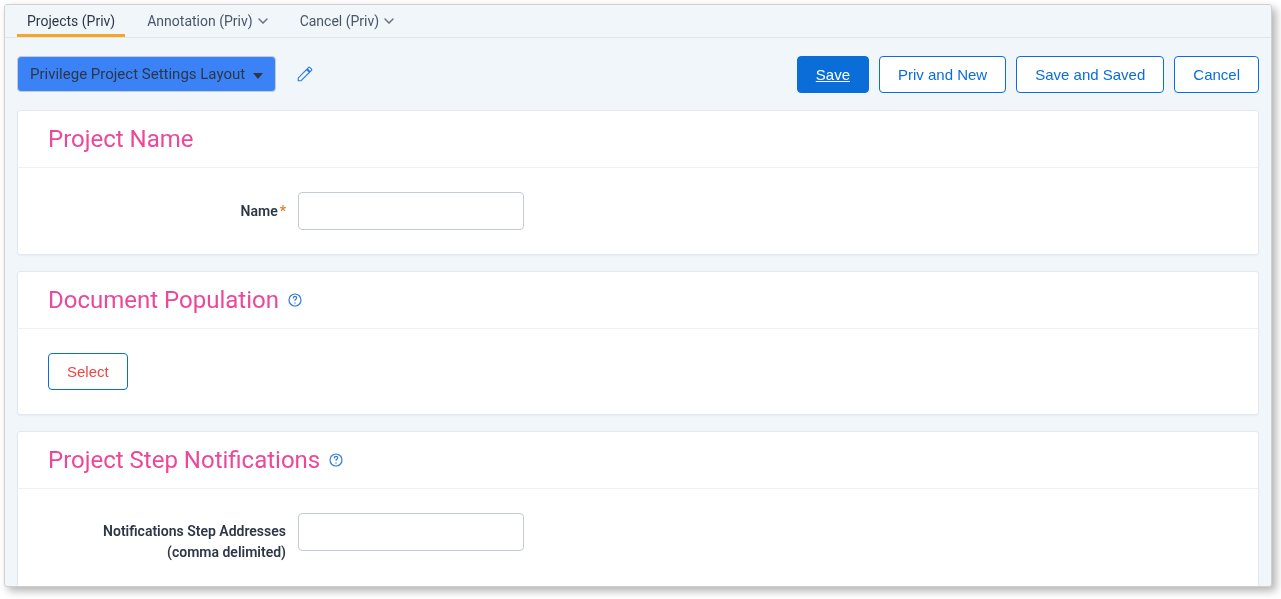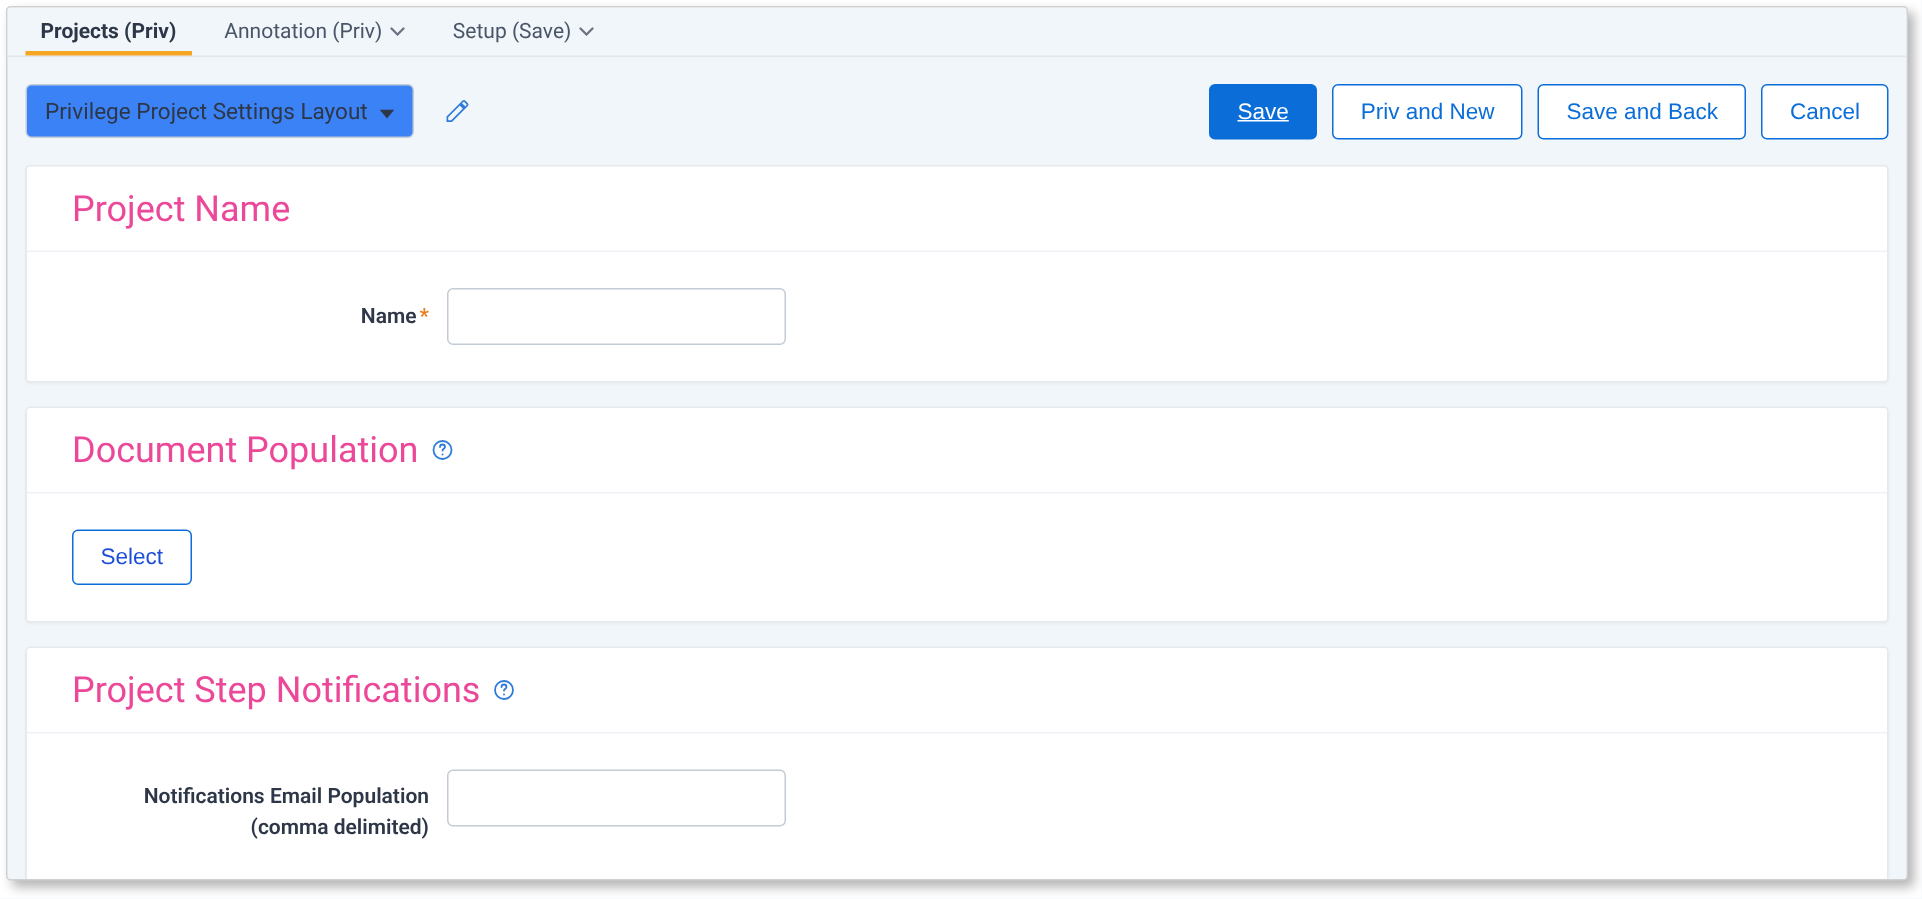--- a/index.html
+++ b/index.html
@@ -37,21 +37,21 @@
       align-items: center;
       padding: 0 10px;
       height: 100%;
       font-size: 14px;
       color: #4a5568;
       cursor: pointer;
       margin-right: 12px;
     }
     .tab.active {
       color: #2d3748;
-      font-weight: 700;
+      font-weight: 400;
       border-bottom: 3px solid #f5a623;
       padding-top: 3px;
     }
     .tab .chevron {
       margin-left: 5px;
       display: inline-flex;
     }
     .toolbar {
       display: flex;
       align-items: center;
@@ -152,21 +152,21 @@
     .text-input {
       width: 226px;
       height: 38px;
       border: 1px solid #c3ccd6;
       border-radius: 4px;
       padding: 0 10px;
       font-size: 14px;
     }
     .select-btn {
       background: #fff;
-      color: #1d4ed8;
+      color: #ef4444;
       border: 1px solid #0a6dd8;
       border-radius: 4px;
       padding: 9px 18px;
       font-size: 15px;
       cursor: pointer;
     }
   </style>
 </head>
 <body>
 
@@ -178,21 +178,21 @@
     </div>
     <div class="tab">
       <span>Annotation (Priv)</span>
       <span class="chevron">
         <svg width="10" height="6" viewBox="0 0 10 6">
             <path d="M1 1 L5 5 L9 1" stroke="#6b7280" stroke-width="1.5" fill="none" stroke-linecap="round"></path>
           </svg>
       </span>
     </div>
     <div class="tab">
-      <span>Setup (Save)</span>
+      <span>Cancel (Priv)</span>
       <span class="chevron">
         <svg width="10" height="6" viewBox="0 0 10 6">
             <path d="M1 1 L5 5 L9 1" stroke="#6b7280" stroke-width="1.5" fill="none" stroke-linecap="round"></path>
           </svg>
       </span>
     </div>
   </div>
 
   <div class="toolbar">
     <div class="layout-dropdown">
@@ -204,21 +204,21 @@
       </span>
     </div>
     <span class="edit-pencil">
       <svg width="18" height="18" viewBox="0 0 24 24">
           <path d="M3 17.25V21h3.75L17.81 9.94l-3.75-3.75L3 17.25zM20.71 7.04a1 1 0 0 0 0-1.41l-2.34-2.34a1 1 0 0 0-1.41 0l-1.83 1.83 3.75 3.75 1.83-1.83z" fill="none" stroke="#2e7cd8" stroke-width="1.5"></path>
         </svg>
     </span>
     <div class="toolbar-spacer"></div>
     <button class="btn btn-primary">Save</button>
     <button class="btn btn-secondary">Priv and New</button>
-    <button class="btn btn-secondary">Save and Back</button>
+    <button class="btn btn-secondary">Save and Saved</button>
     <button class="btn btn-secondary">Cancel</button>
   </div>
 
   <div class="content">
 
     <div class="panel">
       <div class="panel-header">
         <span>Project Name</span>
       </div>
       <div class="panel-body">
@@ -256,21 +256,21 @@
           <svg width="16" height="16" viewBox="0 0 24 24">
               <circle cx="12" cy="12" r="9" fill="none" stroke="#2e7cd8" stroke-width="1.8"></circle>
               <path d="M9.5 9a2.5 2.5 0 0 1 5 0c0 1.5-2.5 2-2.5 3.5" fill="none" stroke="#2e7cd8" stroke-width="1.8" stroke-linecap="round"></path>
               <circle cx="12" cy="16.5" r="1" fill="#2e7cd8"></circle>
             </svg>
         </span>
       </div>
       <div class="panel-body">
         <div class="form-row multiline-label">
           <div class="form-label multiline">
-            <span>Notifications Email Population</span><br>
+            <span>Notifications Step Addresses</span><br>
             <span>(comma delimited)</span>
           </div>
           <input type="text" class="text-input" value="" style="">
         </div>
       </div>
     </div>
 
   </div>
 
 </div>

